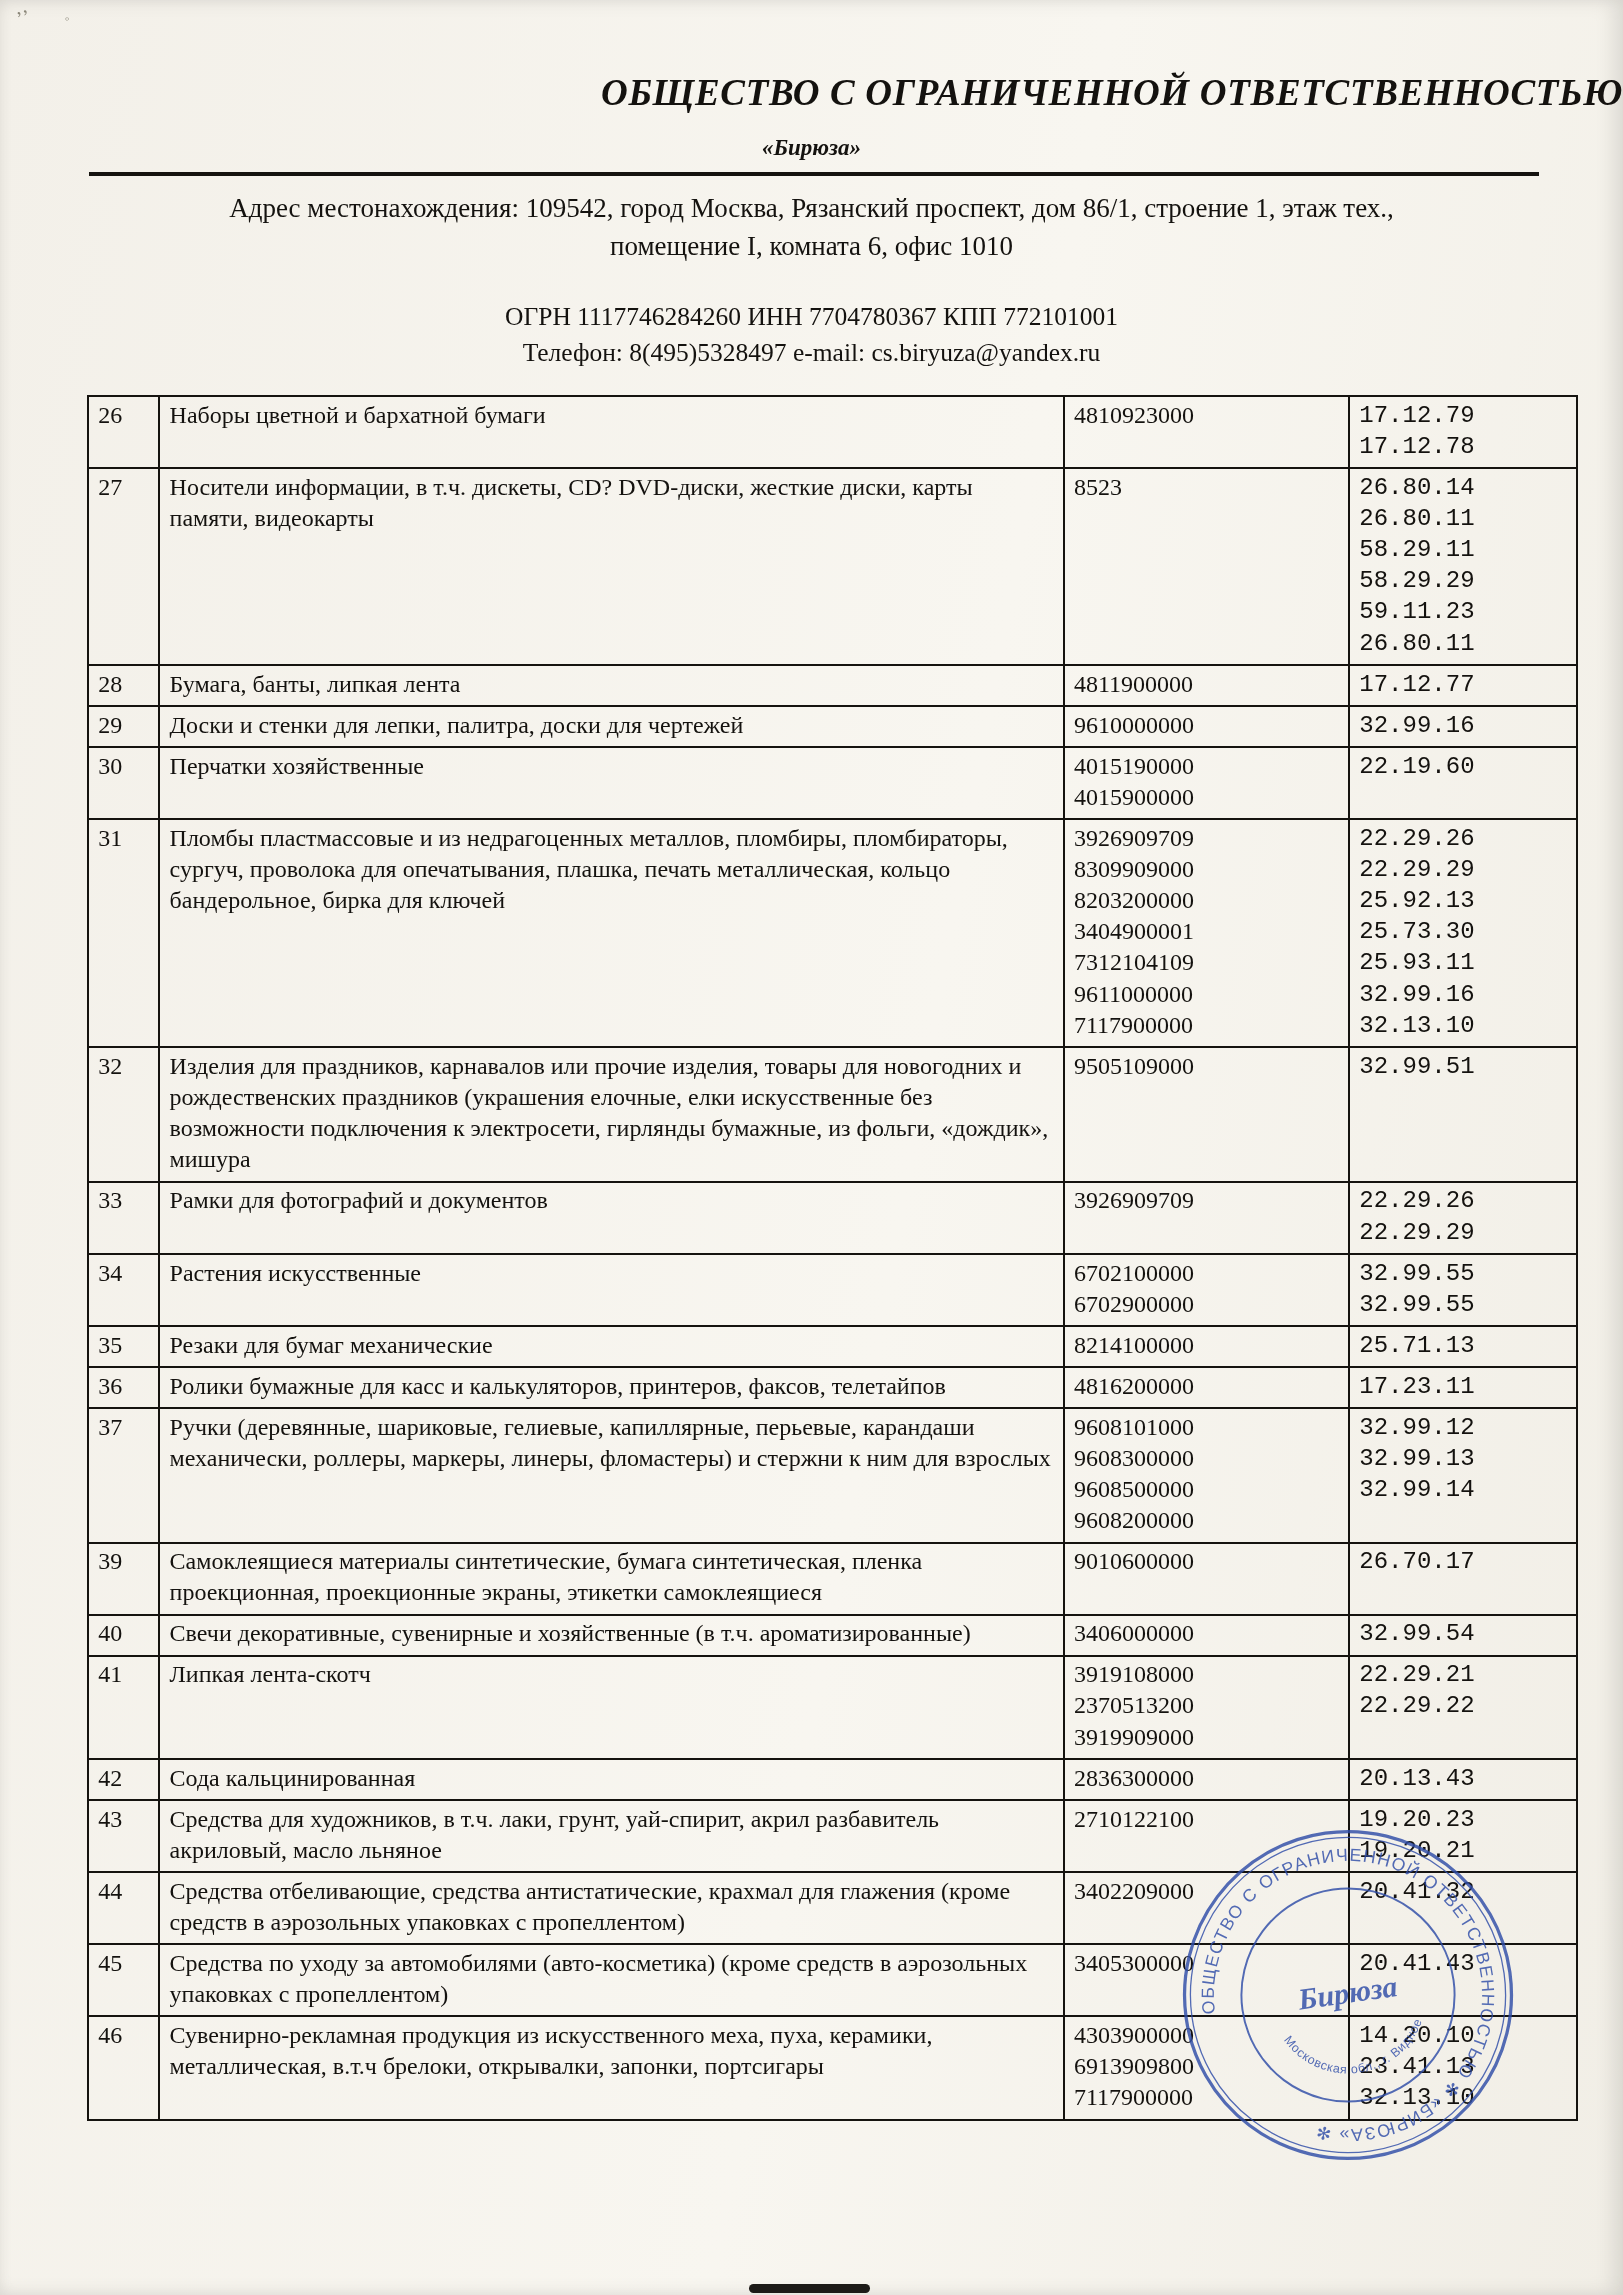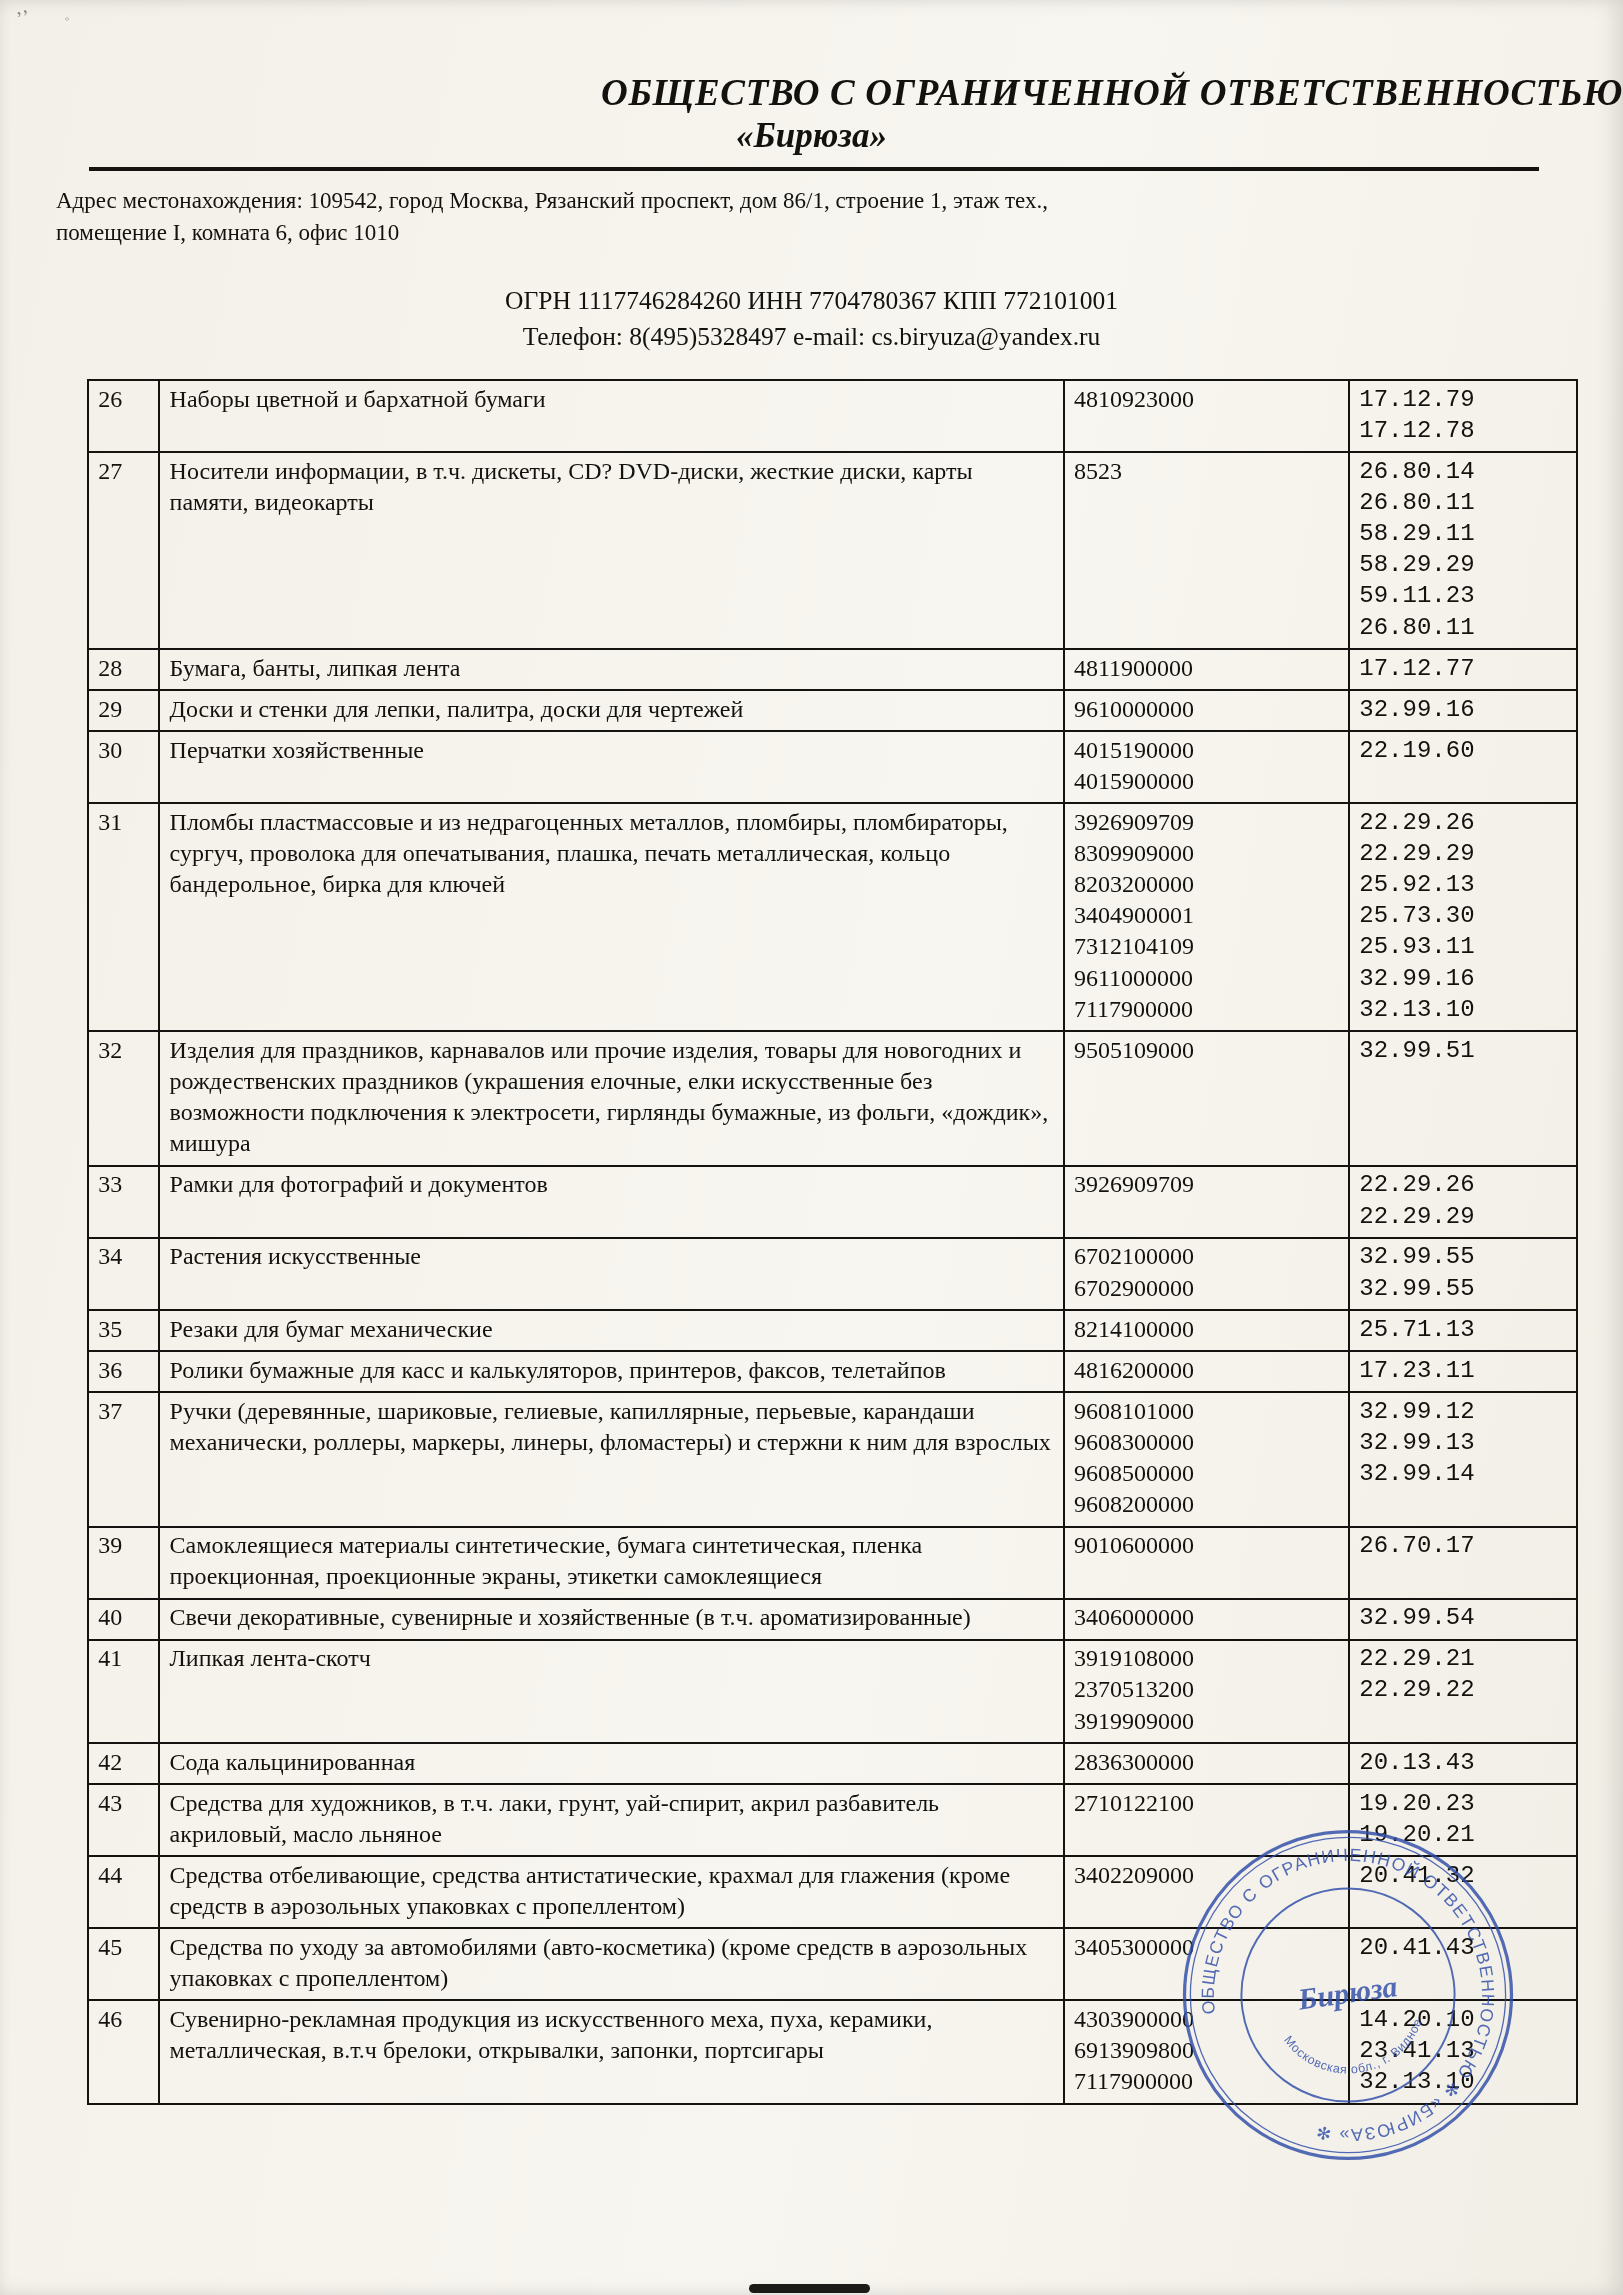--- a/index.html
+++ b/index.html
@@ -8,23 +8,23 @@
     width:1623px; height:2295px;
     margin:0 auto;
     background:linear-gradient(100deg,#f3f0e9 0%, #f8f6f0 55%, #f1eee6 100%);
     font-family:"Liberation Serif", serif;
     color:#14120f;
     overflow:hidden;
     box-shadow: inset -9.2px 0 19.6px rgba(0,0,0,0.10), inset 3.9px 0 11.8px rgba(0,0,0,0.04);
   }
   .header { padding-top:71px; text-align:center; }
   .doc-title  { font-size:37px; font-weight:bold; font-style:italic; letter-spacing:0.7px;text-align:right; }
-  .doc-subtitle { font-size:35px; font-weight:bold; font-style:italic; margin-top:2px; }
+  .doc-subtitle { font-size:23px; font-weight:bold; font-style:italic; margin-top:21px; }
   .rule { height:4.6px; background:#15130f; margin:10.5px 84px 14.4px 89px; }
-  .addr-line { font-size:23px; line-height:1.38; text-align:left; padding:0 56px; }
+  .addr-line { font-size:27px; line-height:1.38; text-align:center; padding:0 56px; }
   .contact-block { margin-top:34px; }
   .contact-line { font-size:25.5px; line-height:1.42; text-align:center; }
 
   table.doc-table {
     border-collapse:collapse;
     margin:23.6px 0 0 87px;
     width:1408px;
     table-layout:fixed;
     font-size:24px;
   }

